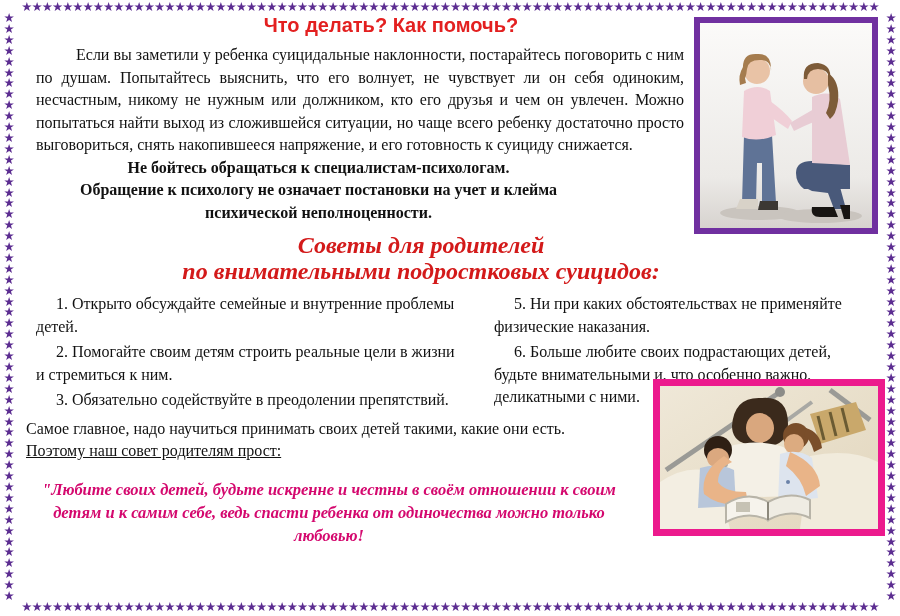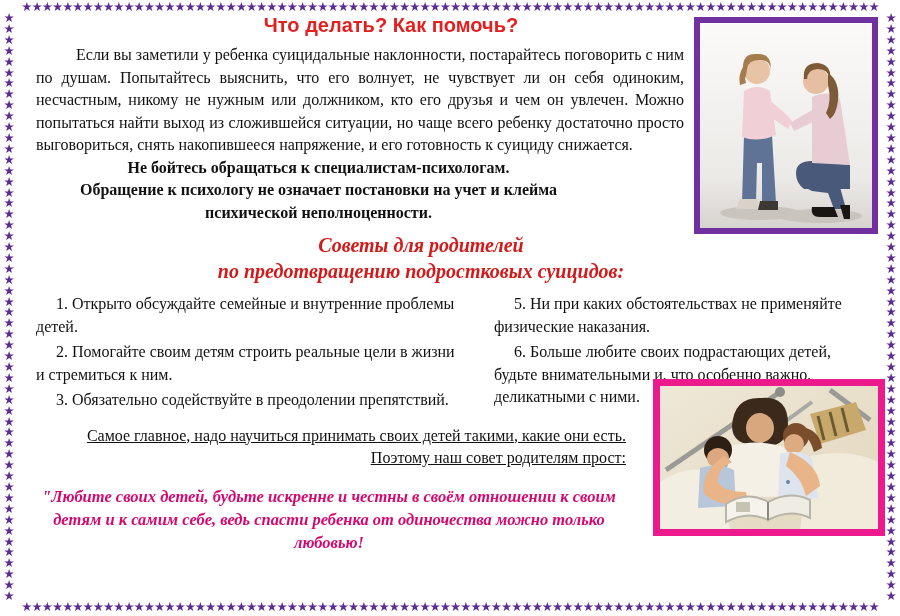--- a/index.html
+++ b/index.html
@@ -20,28 +20,28 @@
   
   .content{position:absolute;left:26px;top:9px;right:24px;font-size:16px;line-height:22.5px;}
   .page-title{
     font-family:"Liberation Sans","DejaVu Sans",sans-serif;
     font-weight:bold;font-size:20px;line-height:32px;
     text-align:center;margin:0 120px 3px 0;
   }
   .intro{text-align:justify;text-indent:40px;margin:0 192px 0 10px;}
   .italic-block{font-weight:bold;text-align:center;margin:0 275px 0 10px;}
   .advice-heading{
-    font-weight:bold;font-style:italic;font-size:20px;line-height:26px;
+    font-weight:bold;font-style:italic;font-size:24px;line-height:26px;
     text-align:center;margin:8px 60px 0 0;
   }
   .lists{display:flex;margin-top:6px;}
   .col-left{width:432px;margin-right:26px;}
   .col-right{flex:1;margin-right:14px;}
   .advice-item{text-indent:20px;margin:3px 0 0 10px;}
-  .closing{width:600px;text-align:right;margin-top:13px;text-decoration:underline;}
+  .closing{width:600px;text-align:left;margin-top:6px;}
   .closing-underline{text-decoration:underline;}
   .quote{
     font-weight:bold;font-style:italic;font-size:16.5px;line-height:23px;
     text-align:center;margin:15px 250px 0 6px;
   }
   
   .photo{position:absolute;box-sizing:border-box;background:#f4f2f0;}
   .photo svg{display:block;width:100%;height:100%;}
   .photo-top{left:694px;top:17px;width:184px;height:217px;border:6px solid #7030a0;}
   .photo-bottom{left:653px;top:379px;width:232px;height:157px;border:7px solid #ec1a8d;}
@@ -165,21 +165,21 @@
 
   <div class="intro">Если вы заметили у ребенка суицидальные наклонности, постарайтесь поговорить с ним по душам. Попытайтесь выяснить, что его волнует, не чувствует ли он себя одиноким, несчастным, никому не нужным или должником, кто его друзья и чем он увлечен. Можно попытаться найти выход из сложившейся ситуации, но чаще всего ребенку достаточно просто выговориться, снять накопившееся напряжение, и его готовность к суициду снижается.</div>
 
   <div class="italic-block">
     <div>Не бойтесь обращаться к специалистам-психологам.</div>
     <div>Обращение к психологу не означает постановки на учет и клейма психической неполноценности.</div>
   </div>
 
   <div class="advice-heading" style="color: rgb(211, 26, 26);">
     <div>Советы для родителей</div>
-    <div>по предотвращению подростковых суицидов:</div>
+    <div>по внимательными подростковых суицидов:</div>
   </div>
 
   <div class="lists">
     <div class="col-left">
       <div class="advice-item">1. Открыто обсуждайте семейные и внутренние проблемы детей.</div>
       <div class="advice-item">2. Помогайте своим детям строить реальные цели в жизни и стремиться к ним.</div>
       <div class="advice-item">3. Обязательно содействуйте в преодолении препятствий.</div>
     </div>
     <div class="col-right">
       <div class="advice-item">5. Ни при каких обстоятельствах не применяйте физические наказания.</div>

